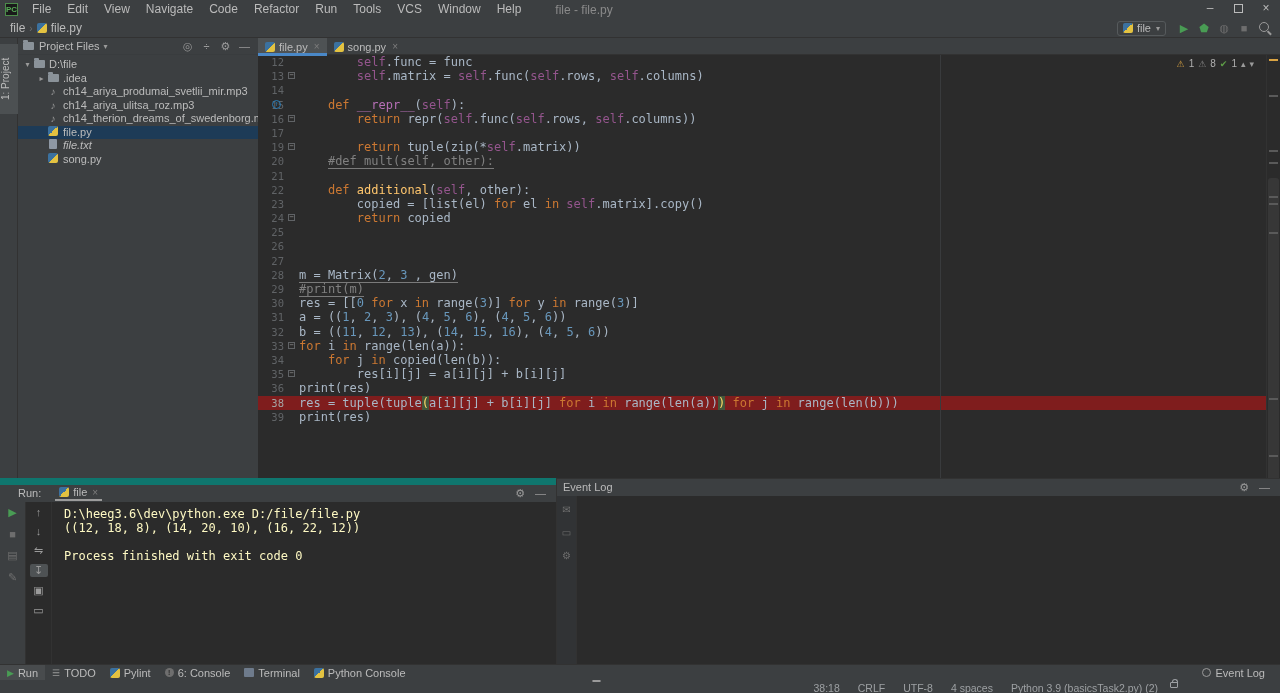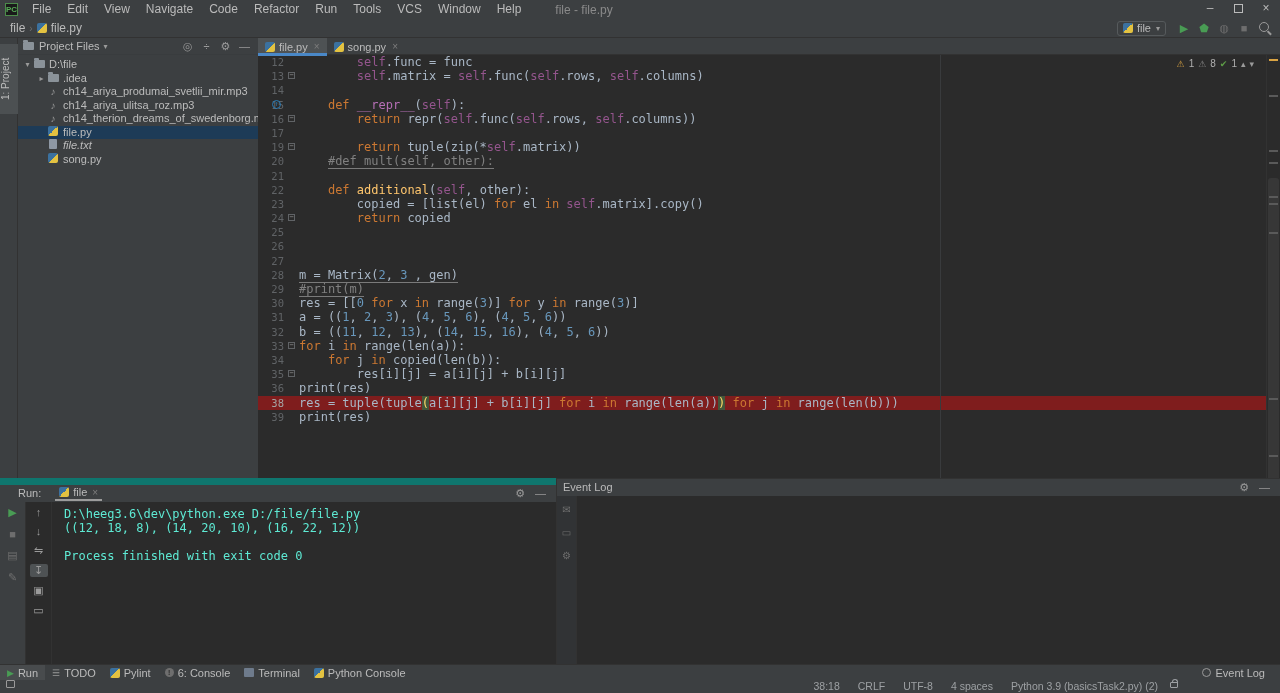--- a/index.html
+++ b/index.html
@@ -105,21 +105,21 @@
           border-bottom:2px solid #9c9c9c; color:#bbbbbb; }
   .rtab .x { margin-left:5px; color:#7d7d7d; font-size:10px; }
   .rp-icons { margin-left:auto; margin-right:10px; display:flex; gap:10px; color:#9a9a9a; font-size:11px; }
   .rp-body { position:absolute; left:0; top:17px; right:0; bottom:0; background:#2b2b2b; display:flex; }
   .rcol { width:26px; background:#3c3f41; border-right:1px solid #323232; display:flex; flex-direction:column;
           align-items:center; padding-top:4px; gap:9px; font-size:11px; }
   .rcol2 { width:26px; background:#2b2b2b; border-right:1px solid #323232; display:flex; flex-direction:column;
            align-items:center; padding-top:4px; gap:7px; font-size:11px; color:#9a9a9a; }
   .selicon { background:#4e5254; border-radius:2px; width:18px; text-align:center; }
   .console { flex:1; padding:5px 0 0 12px; font-family:"DejaVu Sans Mono", monospace; font-size:12px;
-             color:#5eead4; }
+             color:#fef9c3; }
   .console div { height:14px; line-height:14px; white-space:pre; }
 
   
   .eventlog { position:absolute; left:556px; top:478px; width:724px; height:186px; background:#3c3f41;
               border-top:1px solid #323232; border-left:1px solid #323232; }
   .el-head { height:16px; display:flex; align-items:center; font-size:11px; padding-left:6px; }
   .el-icons { margin-left:auto; margin-right:10px; display:flex; gap:10px; color:#9a9a9a; font-size:11px; }
   .el-body { position:absolute; left:0; top:17px; right:0; bottom:0; background:#2b2b2b; display:flex; }
   .el-strip { width:20px; background:#313335; border-right:1px solid #323232; display:flex; flex-direction:column;
               align-items:center; gap:12px; padding-top:8px; color:#6e6e6e; font-size:10px; }
@@ -132,21 +132,21 @@
   .twb .ic { font-size:9px; }
   .twb-right { margin-left:auto; margin-right:8px; }
   .errdot { display:inline-block; width:9px; height:9px; border-radius:50%; background:#6e6e6e; color:#2b2b2b;
             font-size:7px; line-height:9px; text-align:center; font-weight:bold; }
   .termic { display:inline-block; width:10px; height:9px; background:#6e7b8c; border-radius:1px; }
   .todoic { color:#9a9a9a; font-size:9px; }
   .elogic { display:inline-block; width:9px; height:9px; border:1.5px solid #9a9a9a; border-radius:50%; }
 
   
   .statusbar { position:absolute; left:0; top:680px; width:1186px; height:13px; background:#3c3f41;
-               display:flex; align-items:flex-start; font-size:10.5px; color:#9da0a3; }
+               display:flex; align-items:center; font-size:10.5px; color:#9da0a3;flex-direction:column; }
   .sb-left { margin-left:6px; width:9px; height:8px; border:1px solid #9a9a9a; border-radius:1px; }
   .sb-right { margin-left:auto; display:flex; gap:18px; margin-right:28px; }
   .locki { position:absolute; right:8px; top:2px; width:8px; height:6px; border:1px solid #9da0a3;
            border-radius:1px; }
   .locki::before { content:""; position:absolute; left:1px; top:-4px; width:4px; height:3px;
                    border:1px solid #9da0a3; border-bottom:none; border-radius:3px 3px 0 0; }
 </style>
 </head>
 <body>
 

